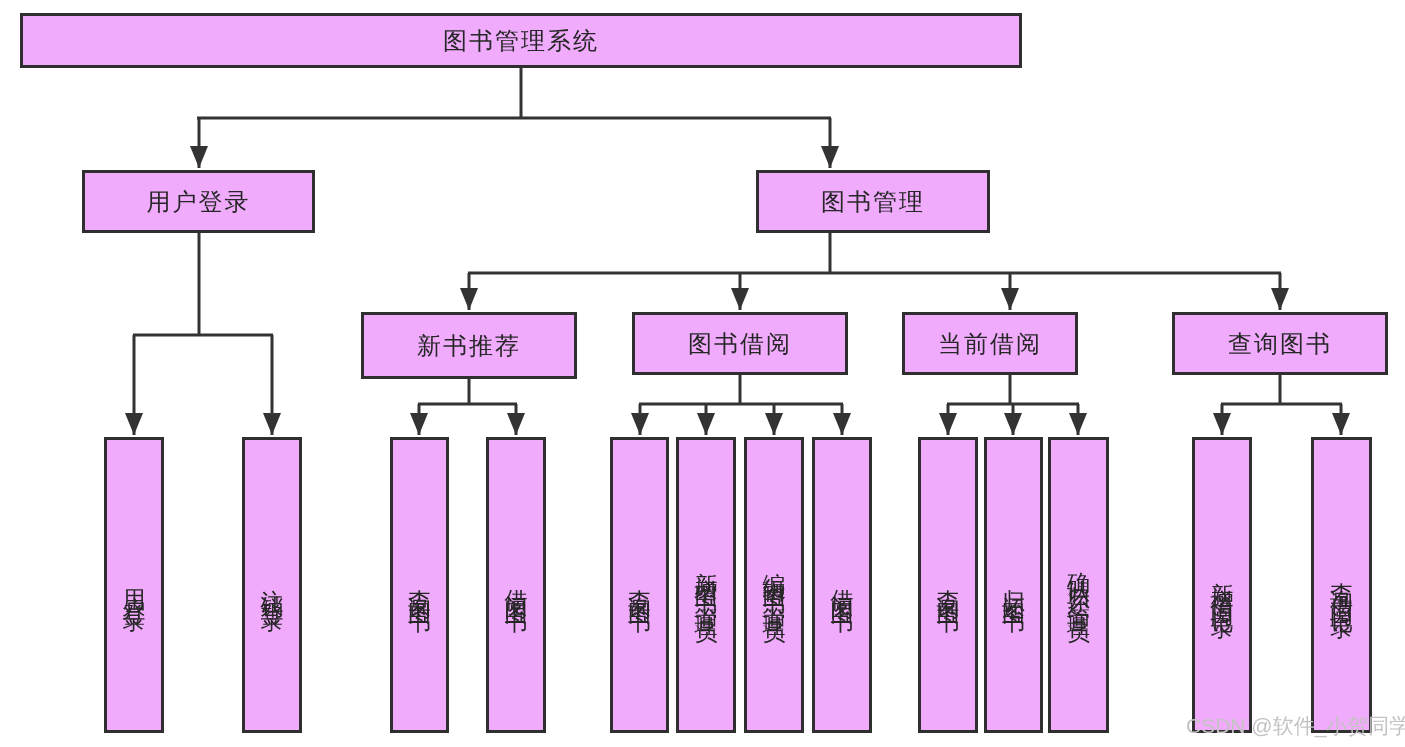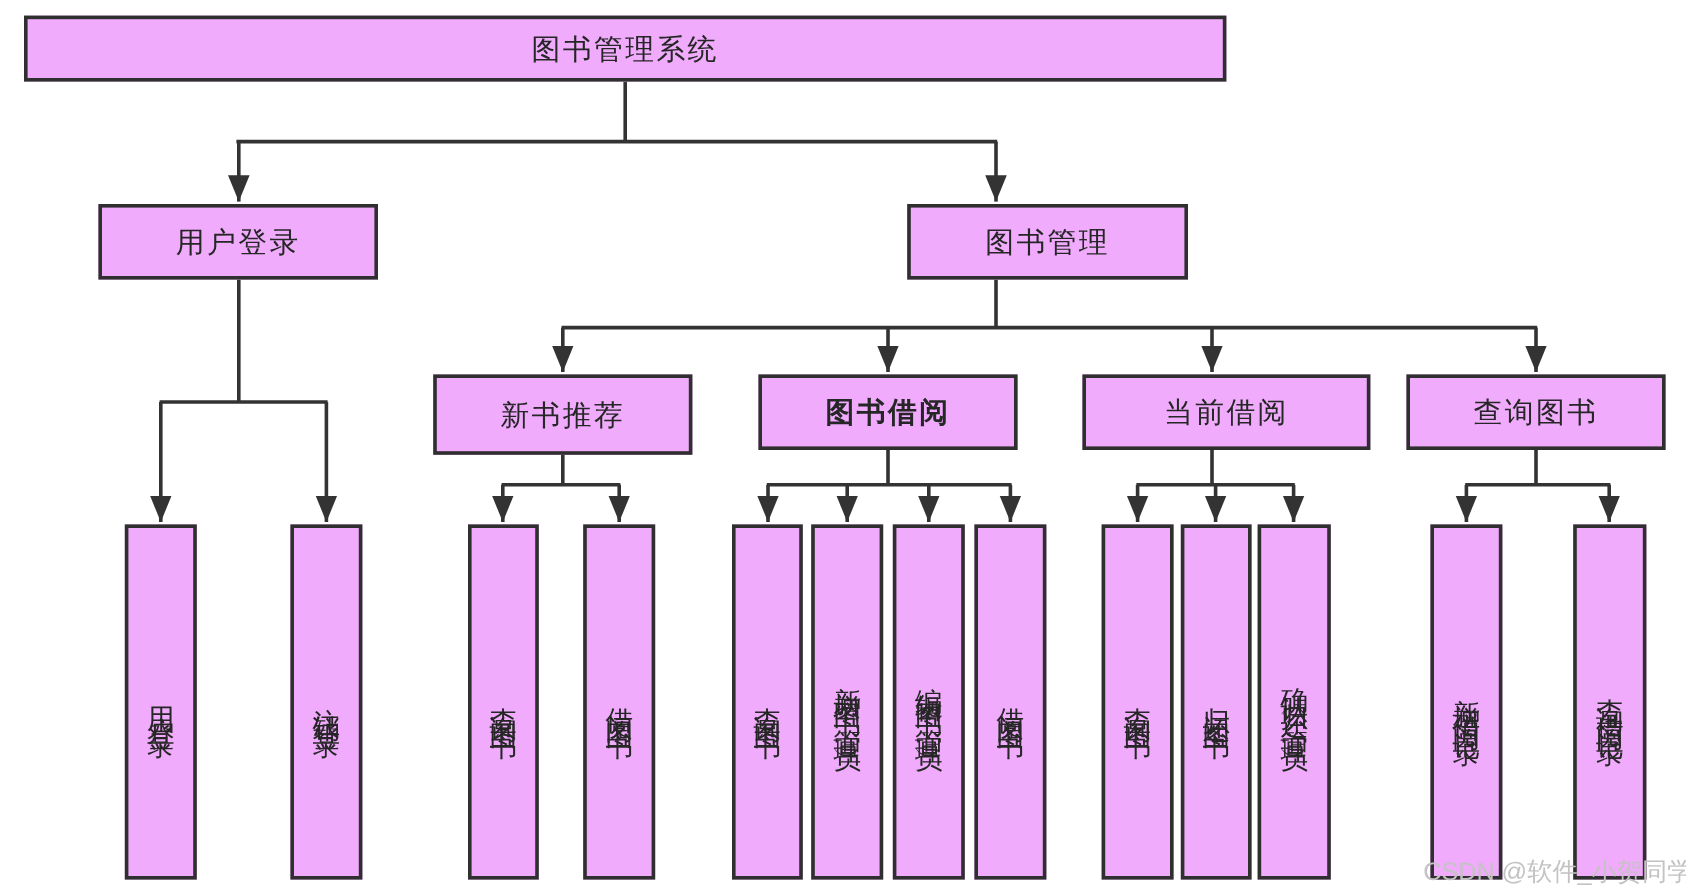--- a/index.html
+++ b/index.html
@@ -137,24 +137,24 @@
   <div class="box hbox" style="left:82px; top:170px; width:233px; height:63px;">
     <span>用户登录</span>
   </div>
   <div class="box hbox" style="left:713px; top:170px; width:234px; height:63px;margin-left:43px;">
     <span>图书管理</span>
   </div>
 
   <div class="box hbox" style="left:361px; top:312px; width:216px; height:67px;">
     <span>新书推荐</span>
   </div>
-  <div class="box hbox" style="left:632px; top:312px; width:216px; height:63px;font-weight:bold;">
+  <div class="box hbox" style="left:632px; top:312px; width:216px; height:63px;">
     <span>图书借阅</span>
   </div>
-  <div class="box hbox" style="left:902px; top:312px; width:240px; height:63px;">
+  <div class="box hbox" style="left:902px; top:312px; width:176px; height:63px;">
     <span>当前借阅</span>
   </div>
   <div class="box hbox" style="left:1172px; top:312px; width:216px; height:63px;">
     <span>查询图书</span>
   </div>
 
   <div class="box vbox" style="left:104px; top:437px; width:60px; height:296px;">
     <span class="vlabel">用户登录</span>
   </div>
   <div class="box vbox" style="left:242px; top:437px; width:60px; height:296px;">

